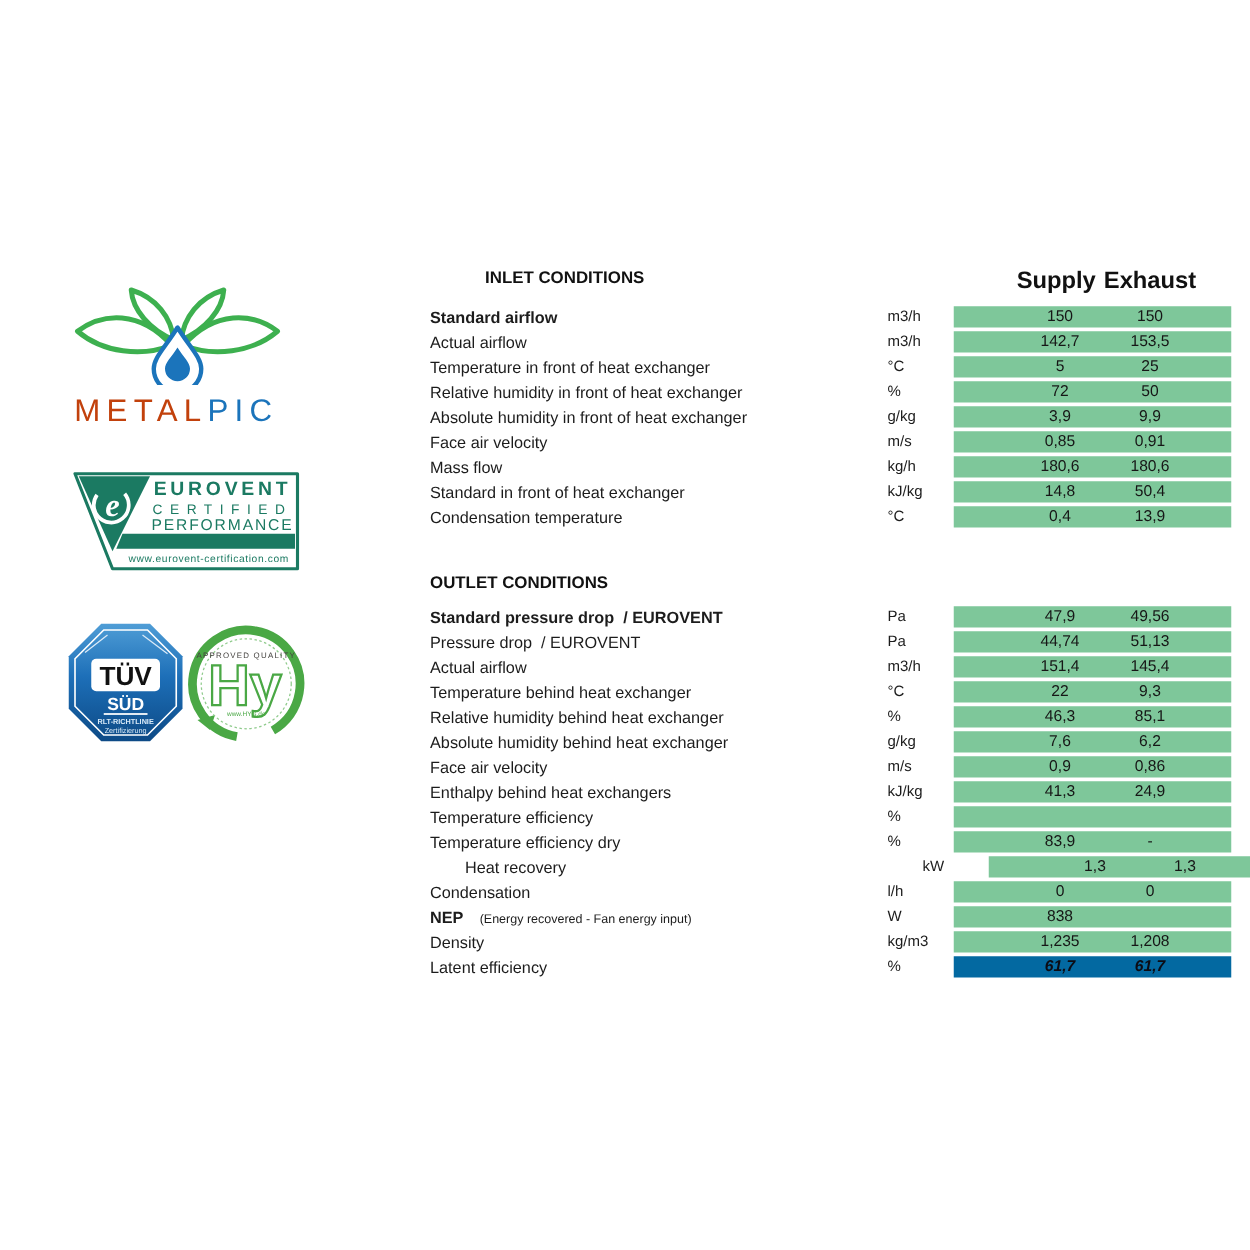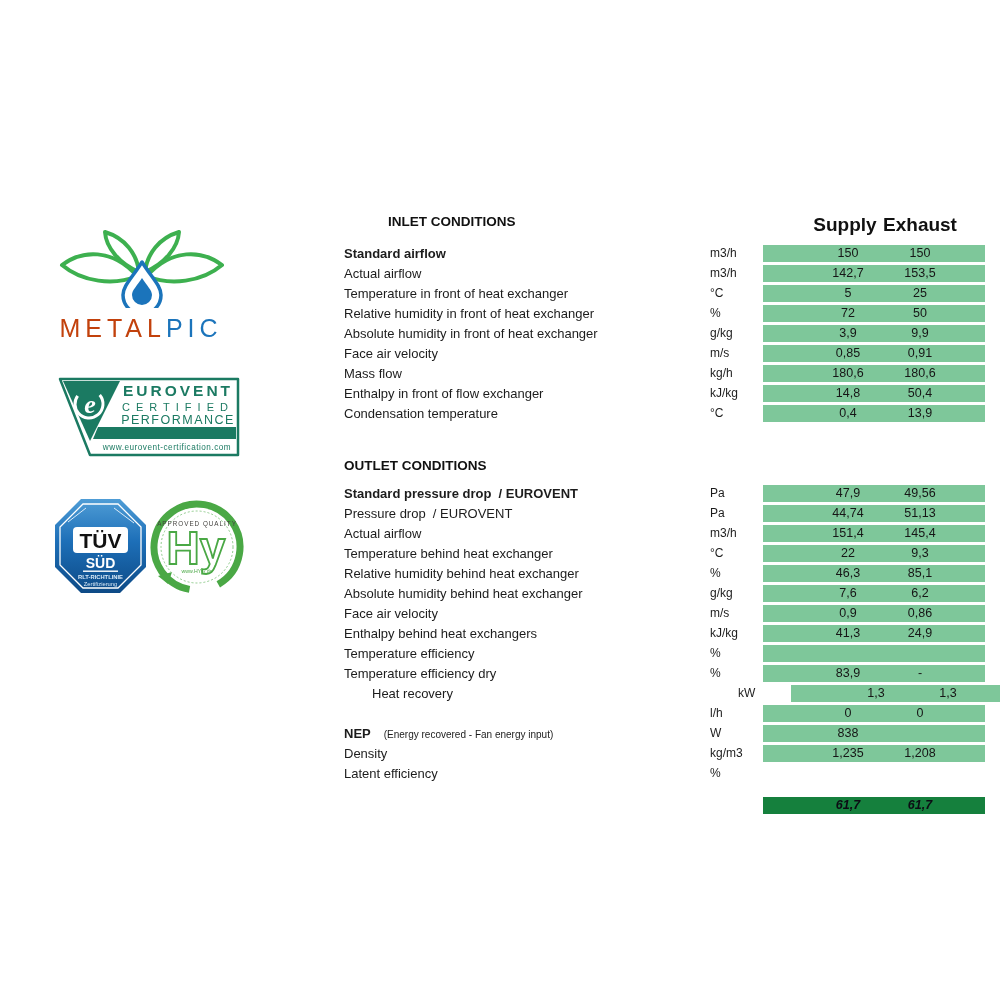--- a/index.html
+++ b/index.html
@@ -27,21 +27,21 @@
   #col-exhaust{left:870px;}
 
   .trow{position:absolute;left:0;top:0;width:1000px;height:20px;}
   .trow .lab{position:absolute;left:344px;top:0;width:360px;height:17px;line-height:17px;
              font-size:13px;white-space:nowrap;color:#1c1c1c;}
   .trow .lab.b{font-weight:bold;}
   .trow .lab .note{font-size:10px;font-weight:normal;margin-left:13px;color:#1c1c1c;}
   .trow .unit{position:absolute;left:710px;top:0;width:52px;height:17px;line-height:17px;
               font-size:12px;color:#1c1c1c;}
   .trow .bar{position:absolute;left:763px;top:0;width:222px;height:17px;background:#7ec79a;}
-  .trow .bar.hl{background:#15803d;margin-top:32px;}
+  .trow .bar.hl{background:#0369a1;}
   .trow .val{position:absolute;top:0;height:17px;line-height:17px;font-size:12.5px;
              text-align:center;color:#161616;}
   .trow .val.supply{left:0;width:170px;}
   .trow .val.exhaust{left:92px;width:130px;}
   .trow .bar.hl .val{font-weight:bold;font-style:italic;color:#0c0c14;}
 </style>
 </head>
 <body>
 
 <div class="page">
@@ -165,21 +165,21 @@
       </div>
       <div class="trow" style="top: 365px;">
         <div class="lab">Mass flow</div>
         <div class="unit">kg/h</div>
         <div class="bar">
           <div class="val supply">180,6</div>
           <div class="val exhaust">180,6</div>
         </div>
       </div>
       <div class="trow" style="top: 385px;">
-        <div class="lab">Enthalpy in front of flow exchanger</div>
+        <div class="lab">Standard in front of heat exchanger</div>
         <div class="unit">kJ/kg</div>
         <div class="bar">
           <div class="val supply">14,8</div>
           <div class="val exhaust">50,4</div>
         </div>
       </div>
       <div class="trow" style="top: 405px;">
         <div class="lab">Condensation temperature</div>
         <div class="unit">°C</div>
         <div class="bar">
@@ -269,20 +269,21 @@
       </div>
       <div class="trow" style="top: 685px; margin-left: 28px;">
         <div class="lab">Heat recovery</div>
         <div class="unit">kW</div>
         <div class="bar">
           <div class="val supply">1,3</div>
           <div class="val exhaust">1,3</div>
         </div>
       </div>
       <div class="trow" style="top: 705px;">
+        <div class="lab">Condensation</div>
         <div class="unit">l/h</div>
         <div class="bar">
           <div class="val supply">0</div>
           <div class="val exhaust">0</div>
         </div>
       </div>
       <div class="trow" style="top: 725px;">
         <div class="lab b">NEP<span class="note">(Energy recovered - Fan energy input)</span></div>
         <div class="unit">W</div>
         <div class="bar">

